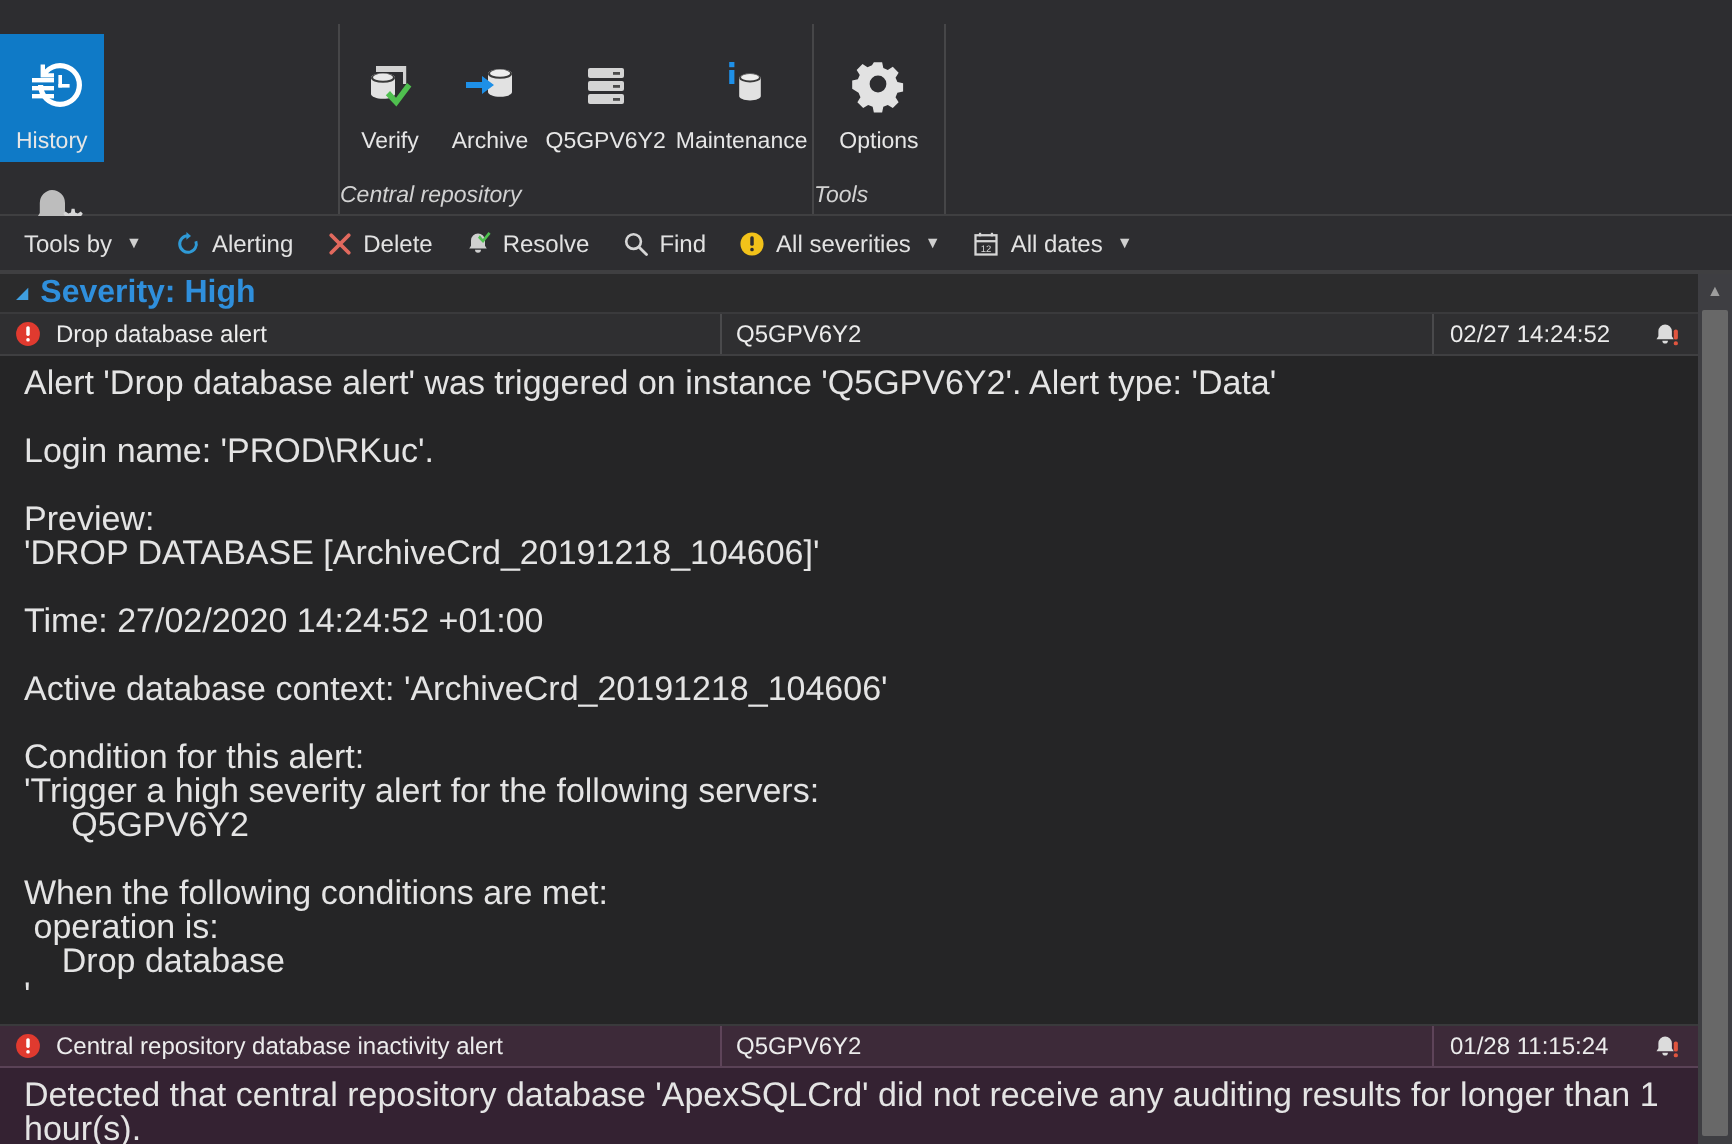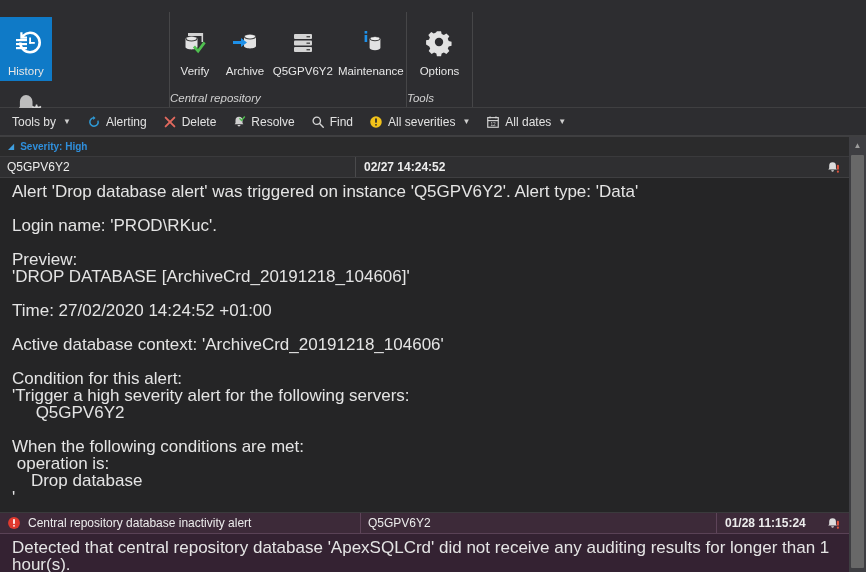--- a/index.html
+++ b/index.html
@@ -73,32 +73,32 @@
   }
   .listinner { position: absolute; inset: 0 17px 0 0; overflow: hidden; }
 
   .grouphdr {
     height: 20px; display: flex; align-items: center;
     padding-left: 8px; gap: 6px;
     background: #2b2b2c;
     border-bottom: 1px solid #3a3a3c;
   }
   .grouphdr .tri { color: #3f9fe0; font-size: 8px; }
-  .grouphdr .gtxt { color: #2f8fdc; font-size: 10px; font-weight: bold; }
+  .grouphdr .gtxt { color: #2f8fdc; font-size: 16px; font-weight: bold; }
 
   .alert { border-bottom: 1px solid #3a3a3c; }
   .alert-hdr {
     height: 21px; display: flex; align-items: center;
     background: #2f2f31;
     border-bottom: 1px solid #3f3f41;
     font-size: 12px; color: #ececec;
   }
   .alert-hdr .c-name { flex: 0 0 361px; display: flex; align-items: center; gap: 7px; padding-left: 7px; border-right: 1px solid #4a4a4c; height: 100%; }
   .alert-hdr .c-inst { flex: 0 0 356px; display: flex; align-items: center; padding-left: 7px; border-right: 1px solid #4a4a4c; height: 100%; }
-  .alert-hdr .c-date { flex: 1; display: flex; align-items: center; padding-left: 8px; height: 100%; font-weight: bold; }
+  .alert-hdr .c-date { flex: 1; display: flex; align-items: center; padding-left: 8px; height: 100%; }
   .alert-hdr .c-bell { flex: 0 0 32px; display: flex; align-items: center; justify-content: center; height: 100%; }
 
   .alert-body {
     background: #252526;
     padding: 5px 0 6px 12px;
     font-size: 17px; color: #e4e4e4;
     line-height: 17px;
     white-space: pre-wrap;
   }
 
@@ -339,20 +339,30 @@
   <div class="listarea">
     <div class="listinner">
 
       <div class="grouphdr">
         <span class="tri">◢</span>
         <span class="gtxt">Severity: High</span>
       </div>
 
       <div class="alert">
         <div class="alert-hdr">
+          <div class="c-name">
+            <span>
+              <svg class="ico" width="14" height="14" viewBox="0 0 16 16">
+                <circle cx="8" cy="8" r="6.8" fill="#e03a2f"></circle>
+                <rect x="7" y="3.5" width="2" height="5.6" rx="0.9" fill="#ffffff"></rect>
+                <rect x="7" y="10.3" width="2" height="2" rx="0.9" fill="#ffffff"></rect>
+              </svg>
+            </span>
+            <span>Drop database alert</span>
+          </div>
           <div class="c-inst">Q5GPV6Y2</div>
           <div class="c-date">02/27 14:24:52</div>
           <div class="c-bell">
             <svg class="ico" width="15" height="15" viewBox="0 0 16 16">
               <path d="M7 2.4a3.6 3.6 0 0 1 3.6 3.6v2.7l1 1.5H2.4l1-1.5V6A3.6 3.6 0 0 1 7 2.4z" fill="#dcdcdc"></path>
               <path d="M5.5 11h3a1.5 1.5 0 0 1-3 0z" fill="#dcdcdc"></path>
               <rect x="11.6" y="5" width="2.2" height="5.4" rx="1" fill="#e0553f"></rect>
               <rect x="11.6" y="11.3" width="2.2" height="2.2" rx="1" fill="#e0553f"></rect>
             </svg>
           </div>

